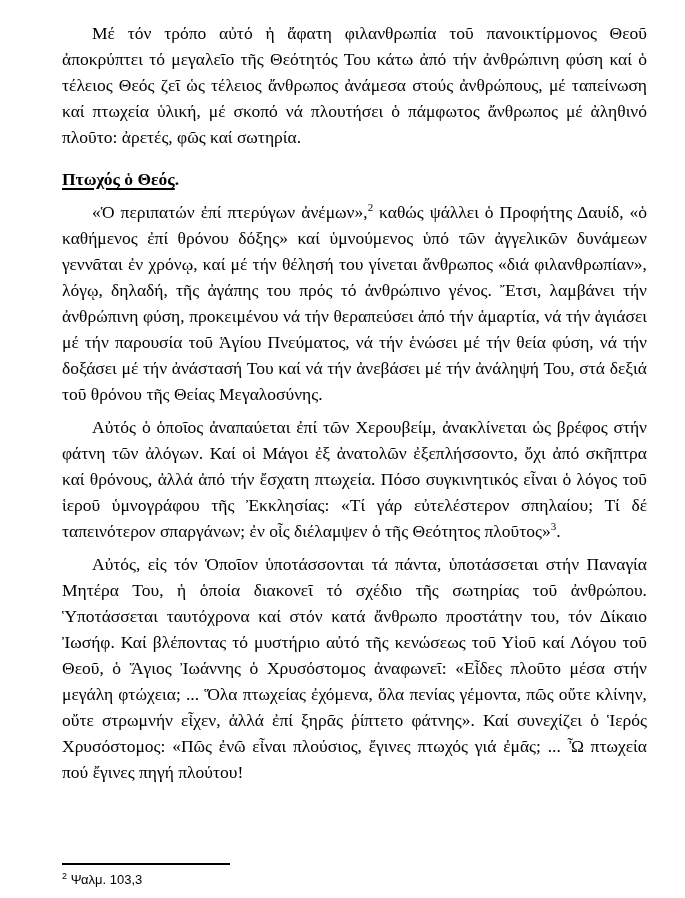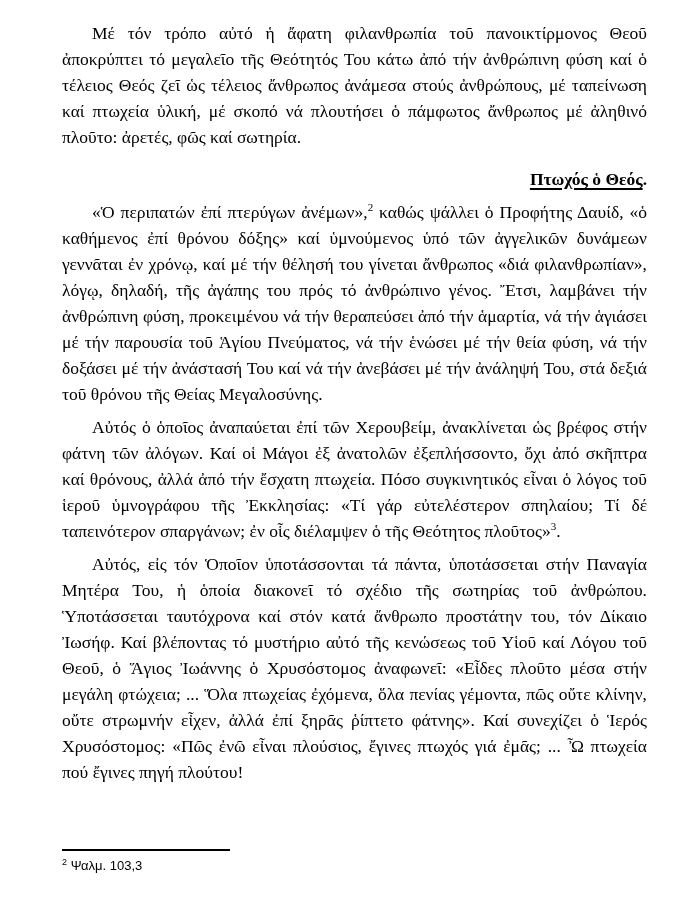--- a/index.html
+++ b/index.html
@@ -19,38 +19,38 @@
     line-height: 26px;
     padding: 20px 38px 0 62px;
     overflow: hidden;
   }
   .para {
     margin: 0 0 7px 0;
     text-align: justify;
     text-indent: 30px;
   }
   .para.heading {
-    text-align: right;
+    text-align: left;
     text-indent: 0;
     font-weight: bold;
     margin: 16px 0 7px 0;
   }
   .run-i { }
   .run-b { font-weight: bold; }
   .run-u { text-decoration: underline; text-decoration-thickness: 1.5px; text-underline-offset: 3px; }
   .run-sup {
     font-size: 11px;
     vertical-align: super;
     line-height: 0;
   }
   .footnotes {
     position: absolute;
     left: 62px;
     right: 38px;
-    bottom: 24px;
+    bottom: 10px;
     font-family: "Liberation Sans", "DejaVu Sans", sans-serif;
     font-size: 13px;
     line-height: 17.5px;
     color: #000000;
   }
   .fn-separator {
     width: 168px;
     border-top: 2px solid #000000;
     margin: 0 0 6px 0;
   }

